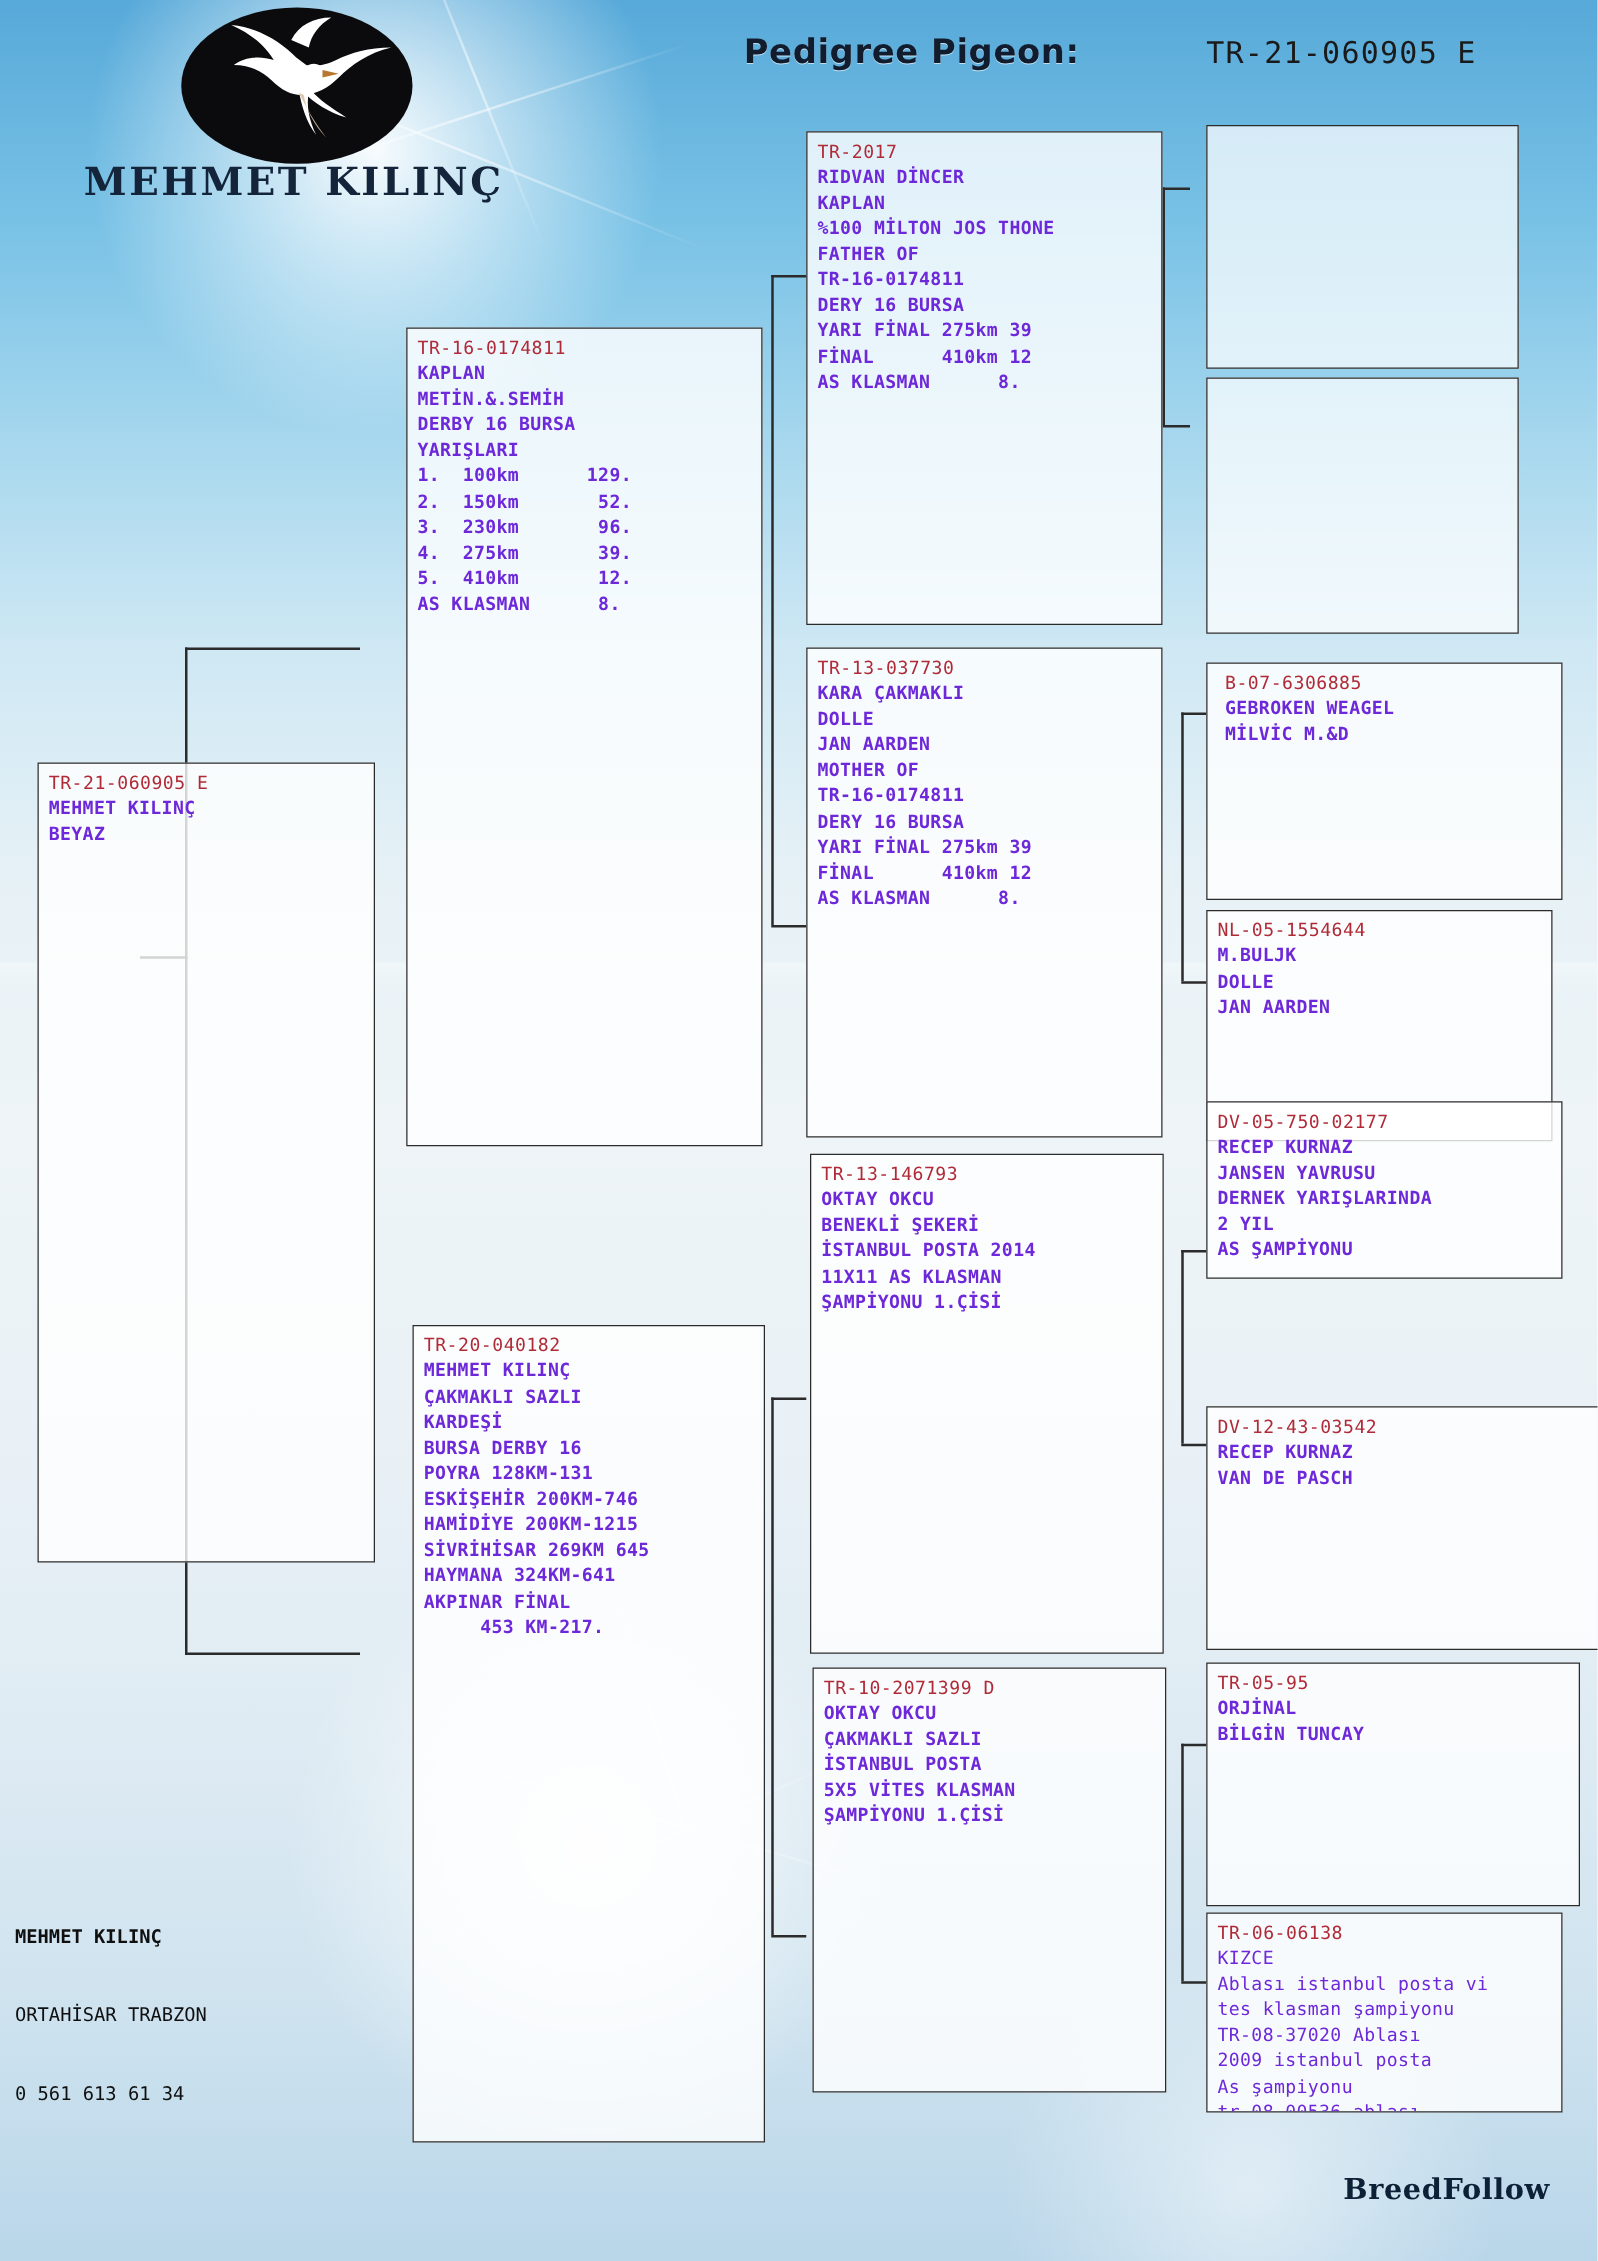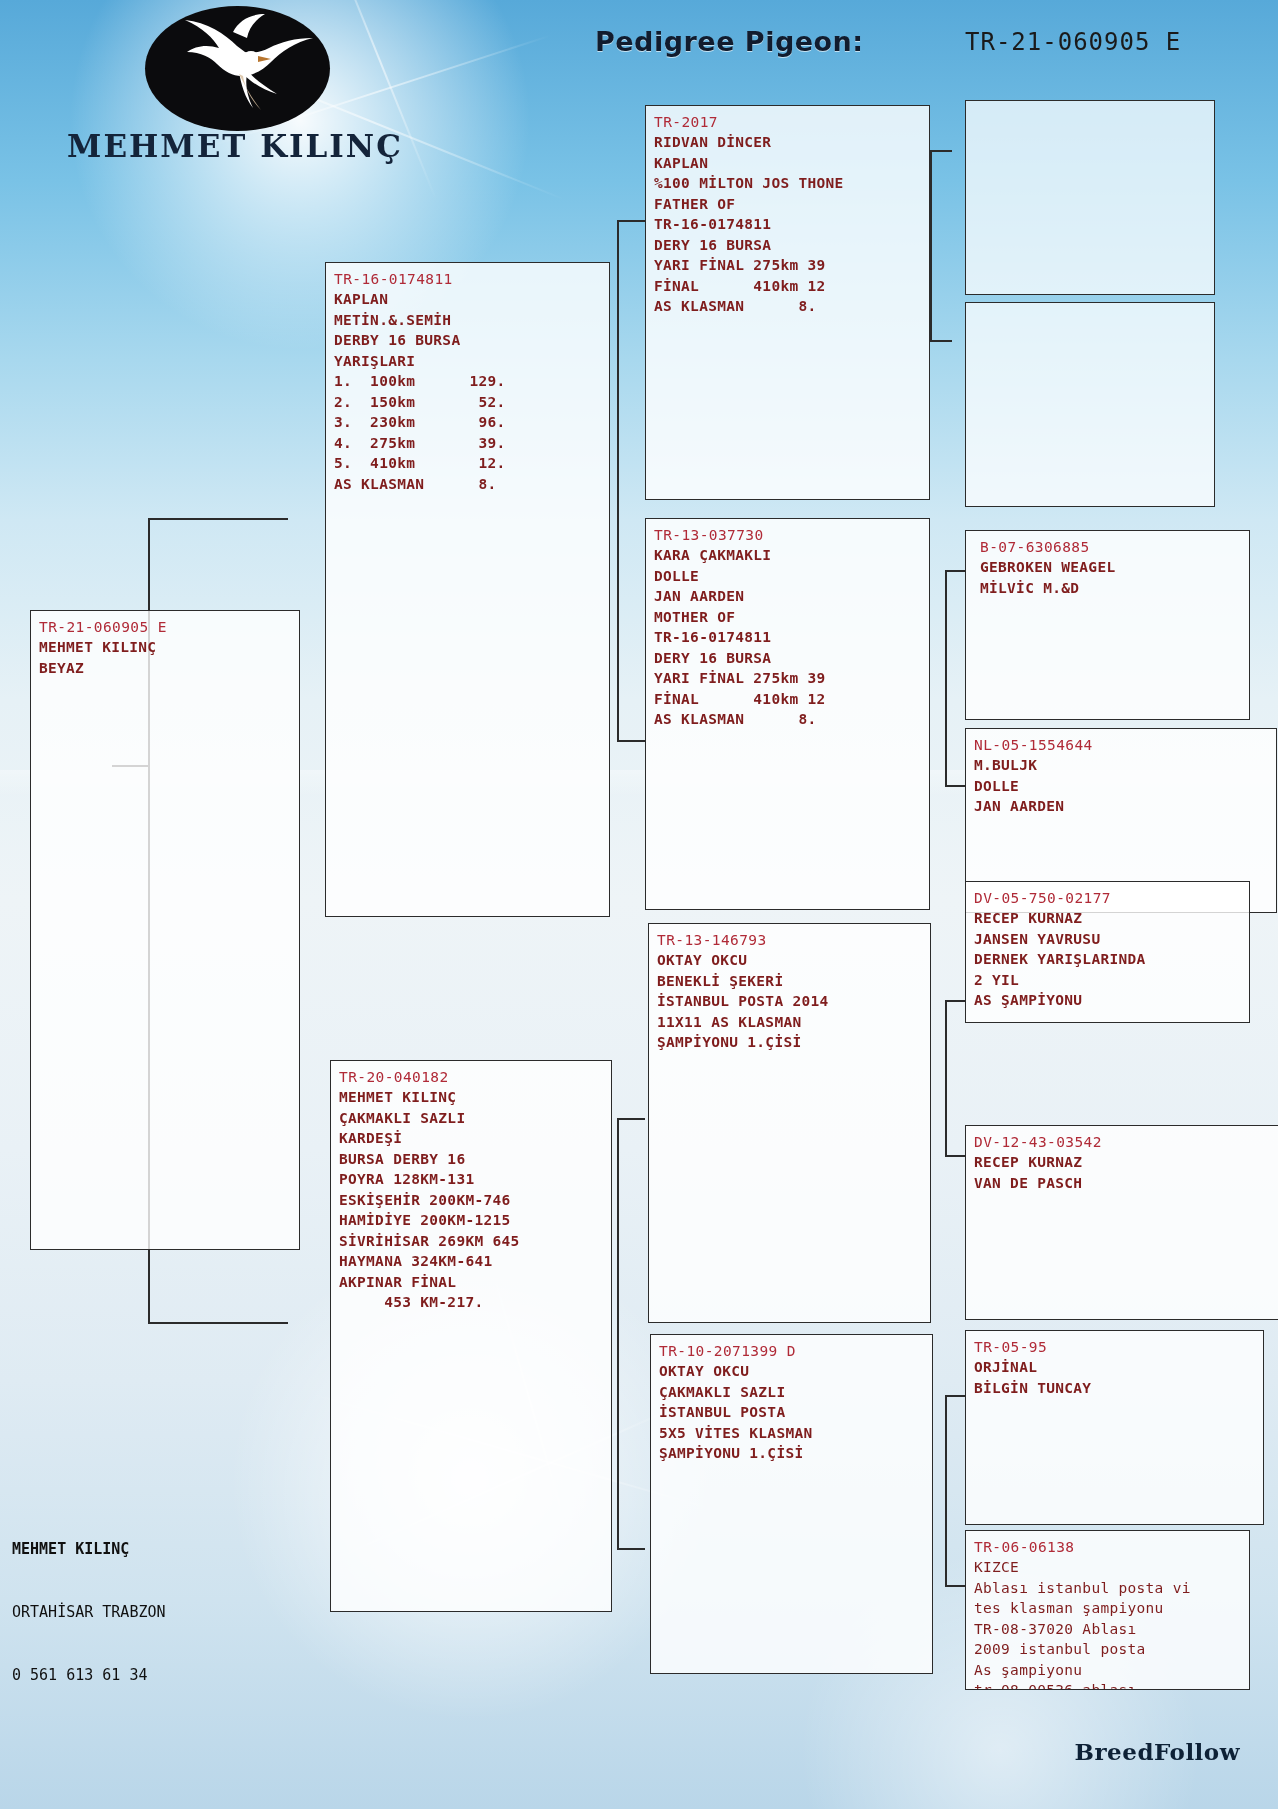--- a/index.html
+++ b/index.html
@@ -81,21 +81,21 @@
   .ring {
     display:block;
     color:#b02a37;
     font-size:14.5px;
     line-height:20px;
     letter-spacing:0.4px;
     white-space:pre;
   }
   .lines {
     display:block;
-    color:#7f1d1d;
+    color:#6d28d9;
     font-size:14.5px;
     line-height:20.5px;
     letter-spacing:0.3px;
     white-space:pre;
     font-weight:bold;
   }
   .lines.thin { font-weight:normal; }
 
   
   .conn {
@@ -201,21 +201,21 @@
 DERBY 16 BURSA
 YARIŞLARI
 1.  100km      129.
 2.  150km       52.
 3.  230km       96.
 4.  275km       39.
 5.  410km       12.
 AS KLASMAN      8.</span>
 </div>
 
-<div class="box" style="left:330px; top:1060px; width:282px; height:552px;">
+<div class="box" style="left:330px; top:1060px; width:282px; height:654px;">
   <span class="ring">TR-20-040182</span>
   <span class="lines">MEHMET KILINÇ
 ÇAKMAKLI SAZLI
 KARDEŞİ
 BURSA DERBY 16
 POYRA 128KM-131
 ESKİŞEHİR 200KM-746
 HAMİDİYE 200KM-1215
 SİVRİHİSAR 269KM 645
 HAYMANA 324KM-641
@@ -276,21 +276,21 @@
   <span class="ring"></span>
   <span class="lines"></span>
 </div>
 
 <div class="box" style="left:965px; top:530px; width:285px; height:190px;padding-left:14px;">
   <span class="ring">B-07-6306885</span>
   <span class="lines">GEBROKEN WEAGEL
 MİLVİC M.&amp;D</span>
 </div>
 
-<div class="box" style="left:965px; top:728px; width:312px; height:185px;">
+<div class="box" style="left:965px; top:728px; width:277px; height:185px;">
   <span class="ring">NL-05-1554644</span>
   <span class="lines">M.BULJK
 DOLLE
 JAN AARDEN</span>
 </div>
 
 <div class="box" style="left:965px; top:881px; width:285px; height:142px;">
   <span class="ring">DV-05-750-02177</span>
   <span class="lines">RECEP KURNAZ
 JANSEN YAVRUSU

